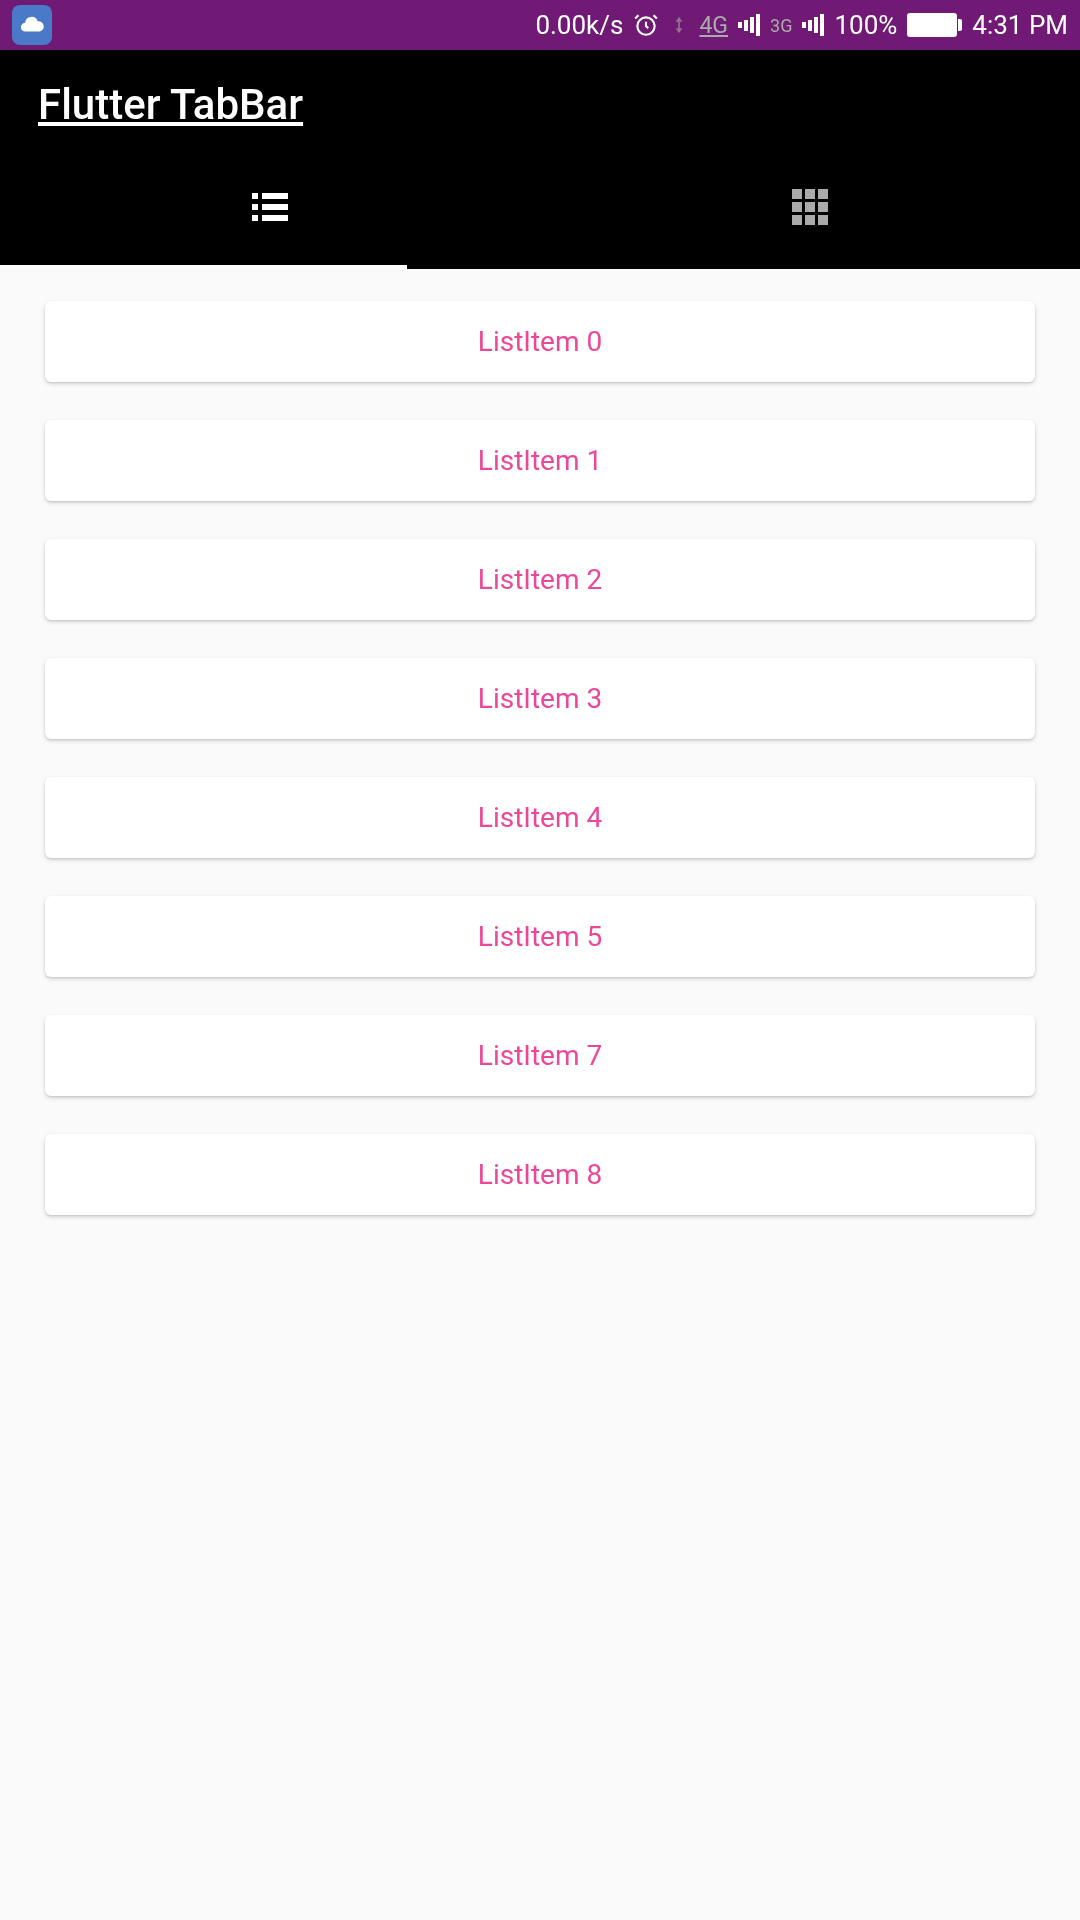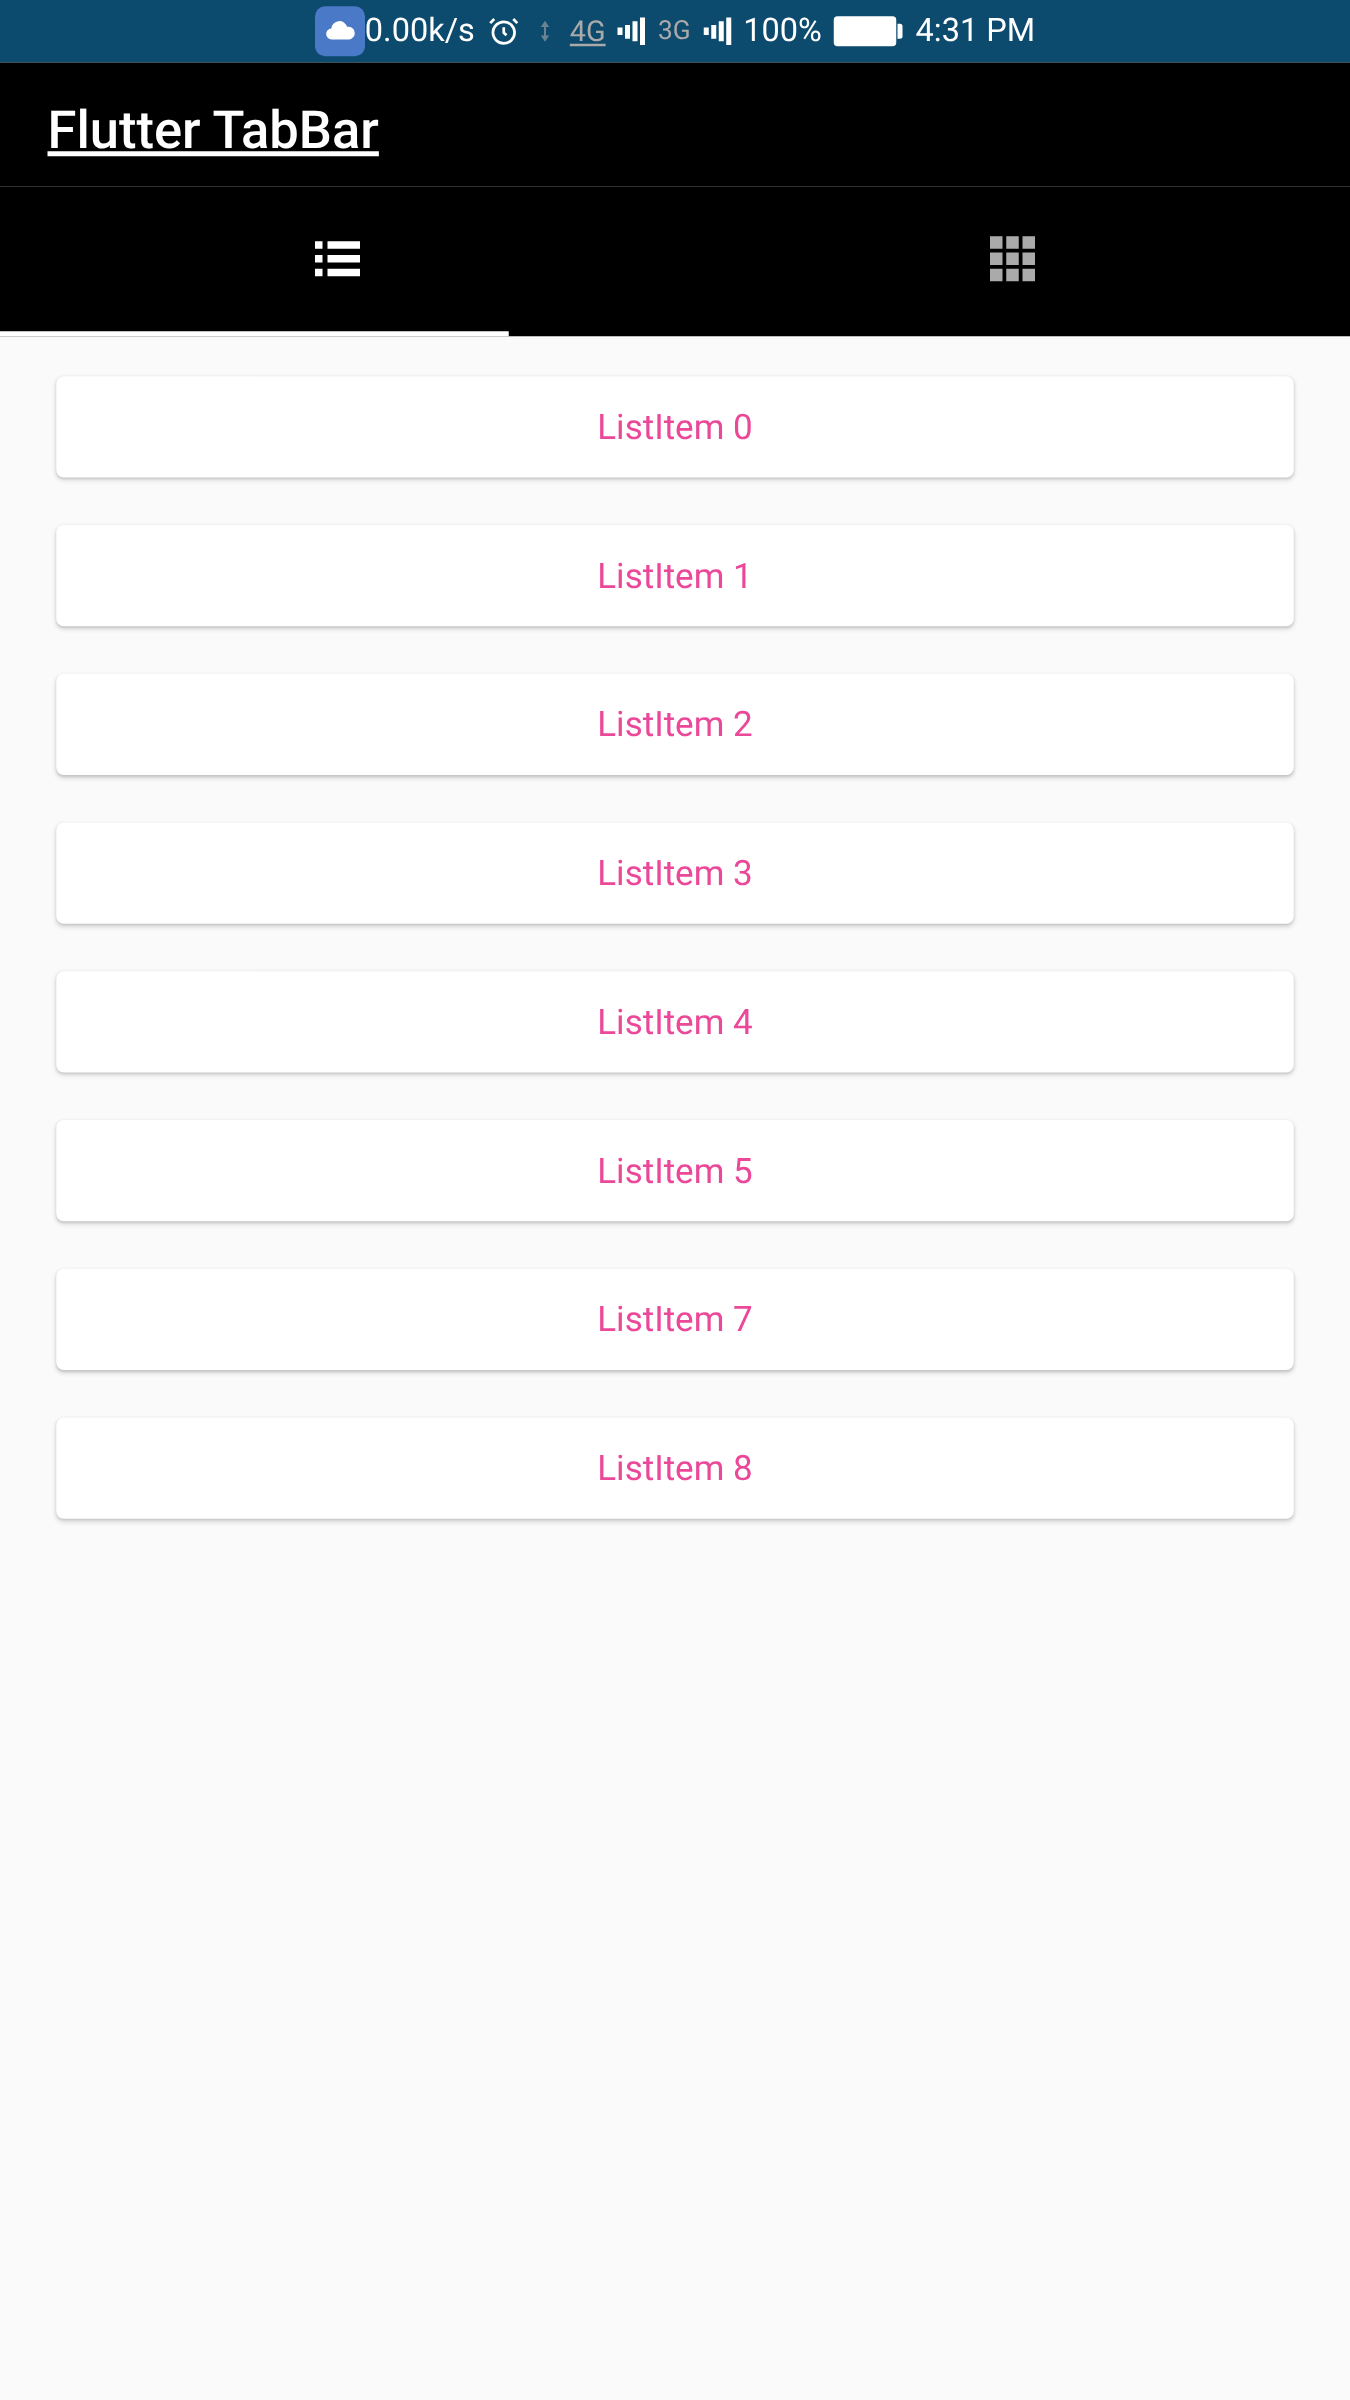--- a/index.html
+++ b/index.html
@@ -9,25 +9,25 @@
     }
     body {
       width: 1080px;
       height: 1920px;
       font-family: Roboto, -apple-system, BlinkMacSystemFont, "Segoe UI", Arial, sans-serif;
       background: #fafafa;
       overflow: hidden;
     }
     .status-bar {
       height: 50px;
-      background: #0c4a6e;
+      background: #701a75;
       color: #fff;
       display: flex;
       align-items: center;
-      justify-content: center;
+      justify-content: space-between;
       padding: 0 12px;
       font-size: 26px;
     }
     .status-left {
       display: flex;
       align-items: center;
       gap: 8px;
     }
     .cloud-icon {
       width: 40px;
@@ -170,21 +170,21 @@
     </span>
     <span class="small-text" style="color:#aaa;font-size:23px;text-decoration:underline;">4G</span>
     <span>
       <span class="signal-bars">
           <div class="b1"></div>
           <div class="b2"></div>
           <div class="b3"></div>
           <div class="b4"></div>
         </span>
     </span>
-    <span class="small-text" style="color:#aaa;font-size:21px;">3G</span>
+    <span class="small-text" style="color:#aaa;font-size:18px;">3G</span>
     <span>
       <span class="signal-bars">
           <div class="b1"></div>
           <div class="b2"></div>
           <div class="b3"></div>
           <div class="b4"></div>
         </span>
     </span>
     <span>100%</span>
     <span class="battery">

